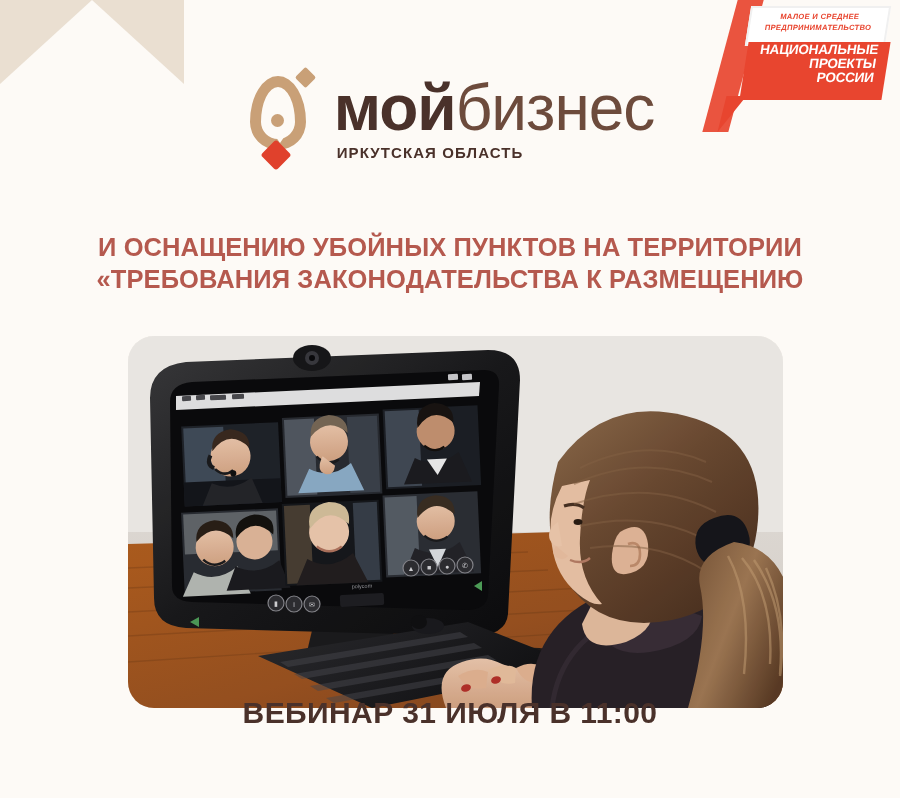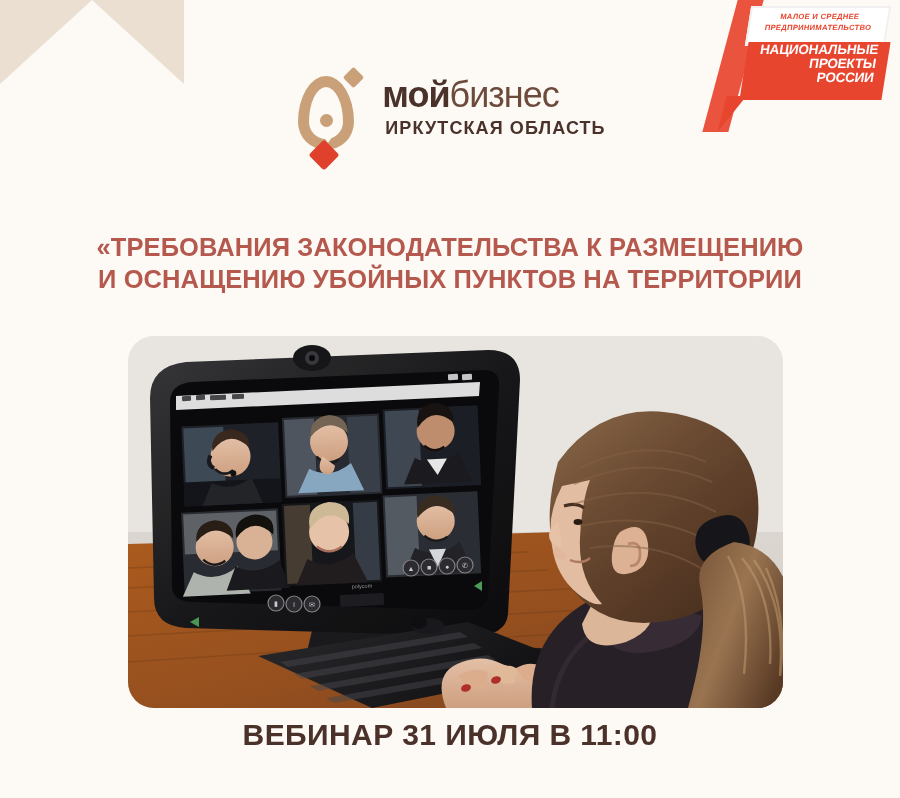--- a/index.html
+++ b/index.html
@@ -113,26 +113,26 @@
     border-radius:3px;
   }
   .pin-spark {
     position:absolute; left:52px; top:0px;
     width:15px; height:15px;
     background:#c9a077;
     transform:rotate(45deg);
     border-radius:2px;
   }
   .brand-text { padding-top:8px; }
-  .brand-line1 { font-size:36px; line-height:.96; letter-spacing:-1px; white-space:nowrap; }
+  .brand-line1 { font-size:64px; line-height:.96; letter-spacing:-1px; white-space:nowrap; }
   .brand-line1 .b1 { font-weight:bold; color:#4a312a; }
   .brand-line1 .b2 { font-weight:normal; color:#6d4b3c; }
   .brand-line2 {
     margin-top:5px; margin-left:3px;
-    font-size:18px; font-weight:bold;
+    font-size:15px; font-weight:bold;
     letter-spacing:1.1px; color:#4a312a;
   }
 
   
   .title {
     position:absolute; top:232px; left:60px; right:60px;
     text-align:center;
     color:#b5594e;
     font-weight:bold;
     font-size:25.5px;
@@ -146,21 +146,21 @@
     position:absolute; left:128px; top:336px;
     width:655px; height:372px;
     border-radius:26px;
     overflow:hidden;
     background:#efe7dd;
   }
   .photo svg { display:block; width:100%; height:100%; }
 
   
   .footer {
-    position:absolute; top:718px; left:0; right:0;
+    position:absolute; top:696px; left:0; right:0;
     text-align:center;
     color:#4a312a;
     font-weight:bold;
     font-size:30px;
     letter-spacing:.4px;
   }
 </style>
 </head>
 <body>
 
@@ -189,22 +189,22 @@
     <div class="pin-notch"></div>
     <div class="pin-diamond"></div>
   </div>
   <div class="brand-text">
     <div class="brand-line1"><span class="b1">мой</span><span class="b2">бизнес</span></div>
     <div class="brand-line2">ИРКУТСКАЯ ОБЛАСТЬ</div>
   </div>
 </div>
 
 <div class="title">
+  <div>И ОСНАЩЕНИЮ УБОЙНЫХ ПУНКТОВ НА ТЕРРИТОРИИ</div>
   <div>«ТРЕБОВАНИЯ ЗАКОНОДАТЕЛЬСТВА К РАЗМЕЩЕНИЮ</div>
-  <div>И ОСНАЩЕНИЮ УБОЙНЫХ ПУНКТОВ НА ТЕРРИТОРИИ</div>
 </div>
 
 <div class="photo">
   <svg viewBox="0 0 655 372" preserveAspectRatio="xMidYMid slice">
     <defs>
       <linearGradient id="wall" x1="0" y1="0" x2="0" y2="1">
         <stop offset="0" stop-color="#f2efeb"></stop>
         <stop offset="1" stop-color="#ddd6cf"></stop>
       </linearGradient>
       <linearGradient id="desk" x1="0" y1="0" x2="1" y2="1">

